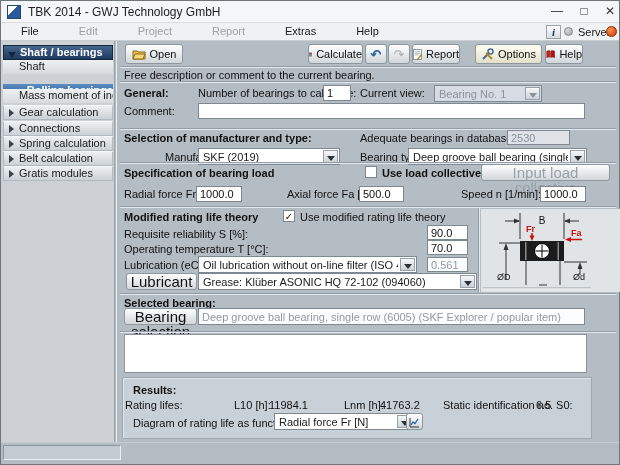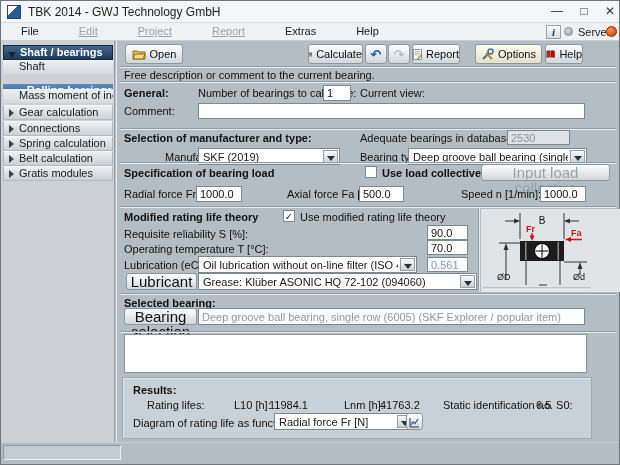--- a/index.html
+++ b/index.html
@@ -15,21 +15,21 @@
     background:linear-gradient(135deg,#ffffff 0 38%, #2a5a9a 38% 100%);
     border:1px solid #24456e; }
   .title-text { position:absolute; left:27px; top:4px; font-size:12px; color:#222; white-space:nowrap; }
   .win-btn { position:absolute; top:0; width:26px; height:21px; text-align:center; line-height:21px;
     font-size:12px; color:#333; }
 
   
   .menubar { position:absolute; top:22px; left:0; right:0; height:18px; background:#f0f1f2;
     border-bottom:1px solid #c9ced2; }
   .menu-item { float:left; padding:0 20px; line-height:17px; color:#1a1a1a; white-space:nowrap; }
-  .menu-item.disabled { color:#9ba2a8;text-decoration:underline; }
+  .menu-item.disabled { color:#9ba2a8; }
   .cad-box { position:absolute; left:432px; top:2px; width:110px; height:14px; background:#f6f8f9;
     border:1px solid #9aa2aa; border-bottom-color:#d8dde1; border-right-color:#d8dde1;
     line-height:12px; padding-left:3px; color:#333; }
   .info-btn { position:absolute; left:545px; top:2px; width:15px; height:14px;
     background:linear-gradient(#fdfdfd,#d9dde0); border:1px solid #9aa2aa; text-align:center;
     line-height:12px; font-family:"Liberation Serif",serif; font-style:italic; font-weight:bold; color:#143a6a; }
   .dot { position:absolute; border-radius:50%; }
   .dot-gray { left:563px; top:4px; width:9px; height:9px;
     background:radial-gradient(circle at 35% 30%, #d8dcde, #9aa0a4); border:1px solid #868c92; }
   .server-label { position:absolute; left:577px; top:3px; color:#1a1a1a; }
@@ -196,20 +196,26 @@
     </div>
     <div class="hr" style="left:3px; right:3px; top:25px;"></div>
 
     <div class="lbl" style="left:7px; top:28px;">Free description or comment to the current bearing.</div>
     <div class="hr" style="left:3px; right:3px; top:40px;"></div>
 
     <div class="lbl b" style="left:7px; top:46px;">General:</div>
     <div class="lbl" style="left:81px; top:46px;">Number of bearings to calculate:</div>
     <input class="inp" style="left: 206px; top: 44px; width: 28px;" value="1">
     <div class="lbl" style="left:243px; top:46px;">Current view:</div>
+    <div class="combo dis" style="left:317px; top:44px; width:108px;">
+      <span class="ctext">Bearing No. 1</span>
+      <span class="cbtn">
+          <i></i>
+        </span>
+    </div>
     <div class="lbl" style="left:7px; top:64px;">Comment:</div>
     <input class="inp" style="left: 81px; top: 62px; width: 387px;" value="">
     <div class="hr" style="left:3px; right:3px; top:87px;"></div>
 
     <div class="lbl b" style="left:7px; top:91px;">Selection of manufacturer and type:</div>
     <div class="lbl" style="left:243px; top:91px;">Adequate bearings in database:</div>
     <input class="inp flat" style="left: 390px; top: 89px; width: 63px; height: 15px;" value="2530">
     <div class="lbl" style="left:7px; top:110px;margin-left:41px;">Manufacturer:</div>
     <div class="combo" style="left:81px; top:107px; width:142px;">
       <span class="ctext">SKF (2019)</span>
@@ -317,21 +323,21 @@
     <div class="btn" style="left:7px; top:267px; width:73px; height:17px;">
         <div class="t">Bearing selection</div>
       </div>
     <input class="inp dis" style="left: 81px; top: 267px; width: 387px; height: 17px;" value="Deep groove ball bearing, single row (6005) (SKF Explorer / popular item)">
     <div class="hr" style="left:3px; right:3px; top:290px;"></div>
 
     <div style="position:absolute; left:7px; top:293px; width:463px; height:39px; background:#fff; border:1px solid #8a949e;"></div>
 
     <div class="results-panel">
       <div class="lbl b" style="left:10px; top:6px;">Results:</div>
-      <div class="lbl" style="left:24px; top:21px;">Rating lifes:</div>
+      <div class="lbl" style="left:2px; top:21px;">Rating lifes:</div>
       <div class="lbl" style="left:111px; top:21px;">L10 [h]:</div>
       <div class="lbl" style="left:146px; top:21px;">11984.1</div>
       <div class="lbl" style="left:221px; top:21px;">Lnm [h]:</div>
       <div class="lbl" style="left:257px; top:21px;">41763.2</div>
       <div class="lbl" style="left:320px; top:21px;">Static identification no. S0:</div>
       <div class="lbl" style="left:413px; top:21px;">6.5</div>
       <div class="lbl" style="left:10px; top:39px;">Diagram of rating life as function of</div>
       <div class="combo" style="left:138px; top:35px; width:140px;margin-left:13px;">
         <span class="ctext">Radial force Fr [N]</span>
         <span class="cbtn">

